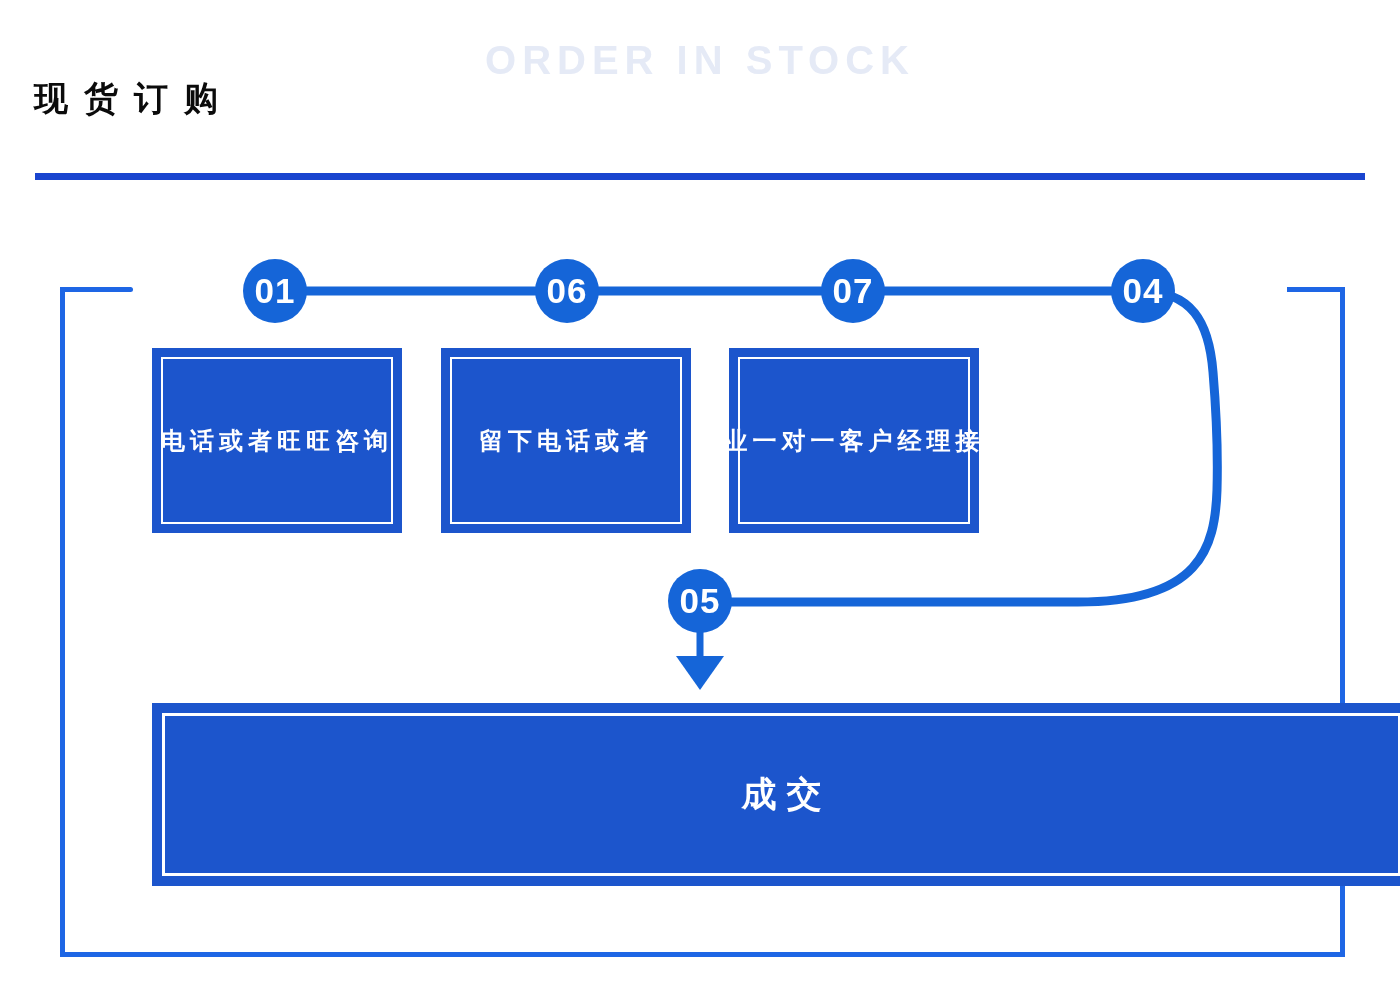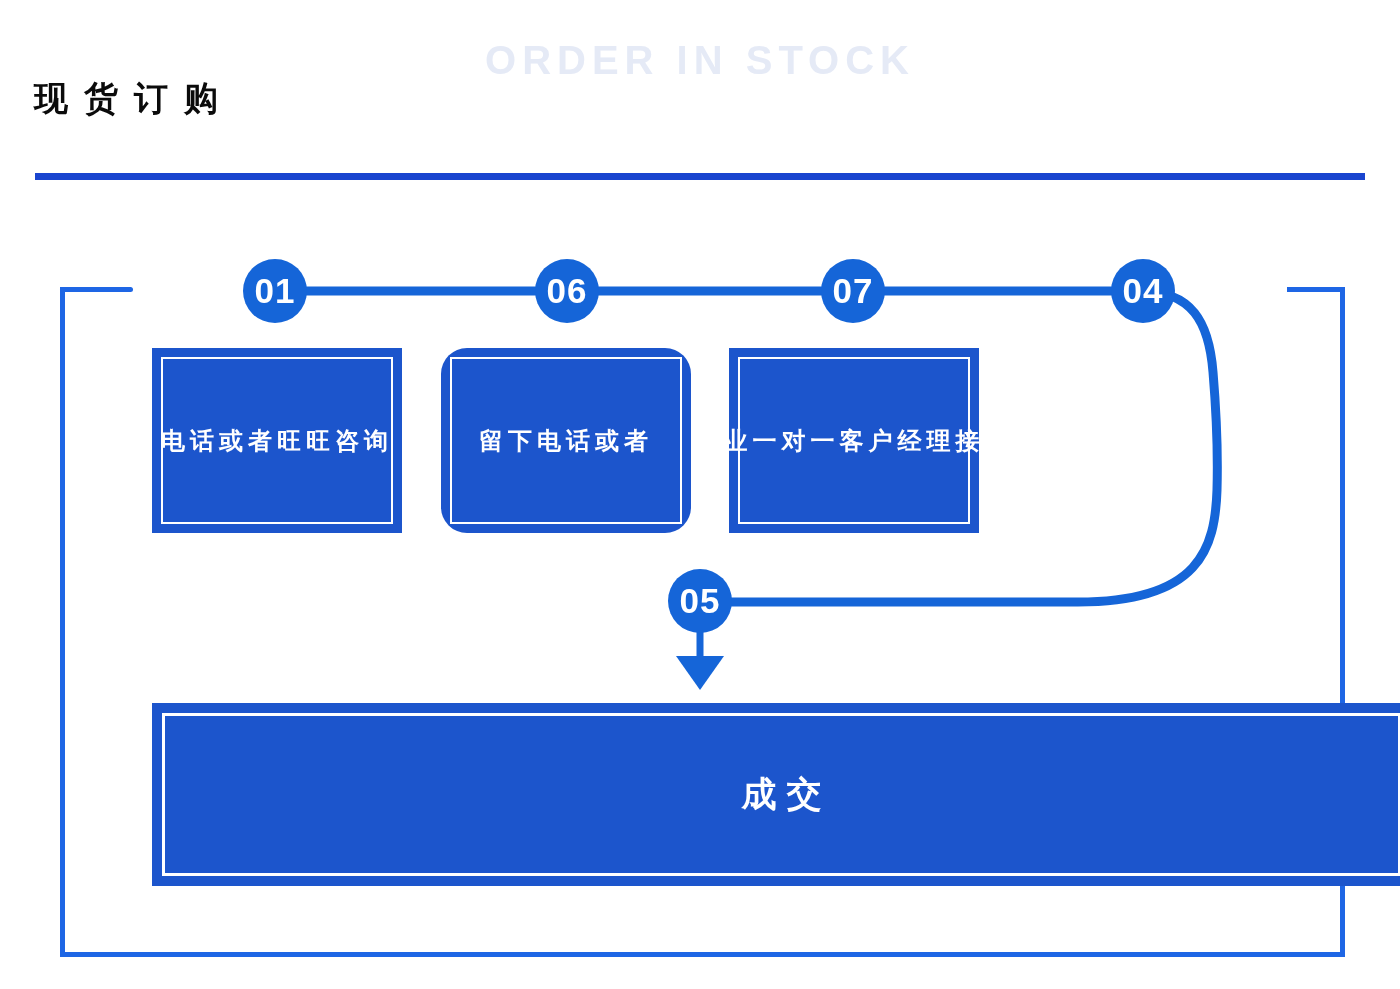--- a/index.html
+++ b/index.html
@@ -46,21 +46,21 @@
   .c03{left:821px;top:259px;}
   .c04{left:1111px;top:259px;}
   .c05{left:668px;top:569px;}
 
   
   .step-box{
     position:absolute;top:348px;width:250px;height:185px;
     background:#1c55cc;z-index:2;
     display:flex;flex-direction:row;align-items:center;justify-content:center;
   }
-  .b1{left:152px;} .b2{left:441px;border-radius:26px;} .b3{left:729px;} .b4{left:1018px;}
+  .b1{left:152px;} .b2{left:441px;} .b3{left:729px;} .b4{left:1018px;}
   .box-inner-border{
     position:absolute;left:9px;top:9px;right:9px;bottom:9px;
     border:2px solid #ffffff;pointer-events:none;
   }
   .box-line{
     color:#ffffff;font-size:24px;font-weight:bold;
     letter-spacing:5px;line-height:40px;text-align:center;white-space:nowrap;
   }
 
   

